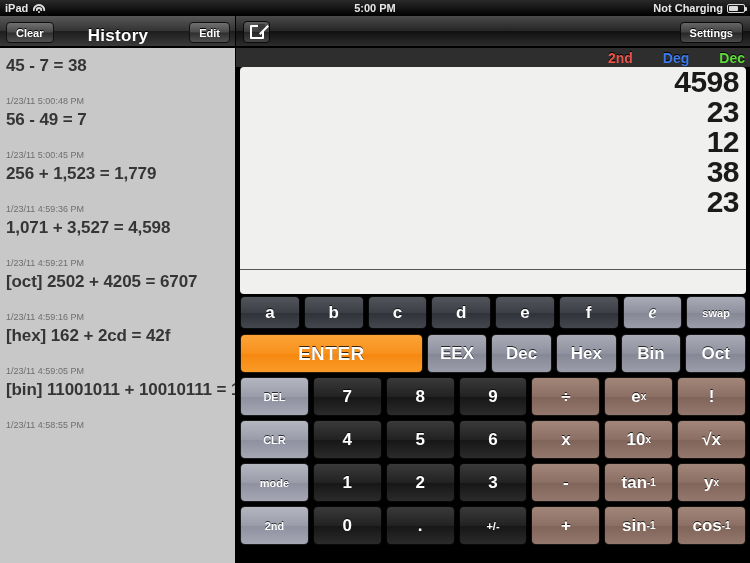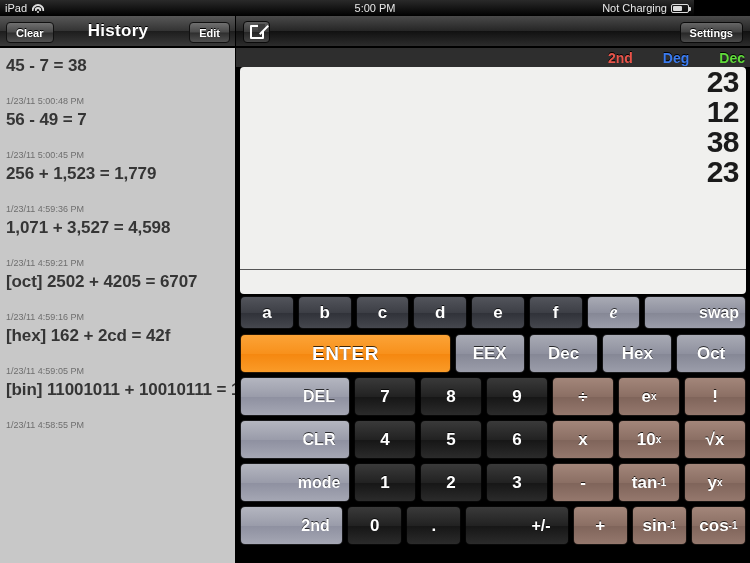--- a/index.html
+++ b/index.html
@@ -6,23 +6,23 @@
   html, body {
     width: 750px; height: 563px;
     background: #000;
     font-family: "Liberation Sans", sans-serif;
     overflow: hidden;
   }
   #app { position: relative; width: 750px; height: 563px; background:#000; }
 
   
   .statusbar {
-    position:absolute; left:0; top:0; width:694px; height:16px;
+    position:absolute; left:0; top:0; width:750px; height:16px;
     background: linear-gradient(to bottom,#2a2a2a 0%,#111 60%,#000 100%);
-    color:#e8e8e8; font-size:11px; font-weight:normal;
+    color:#e8e8e8; font-size:11px; font-weight:bold;
     display:flex; align-items:center;
   }
   .sb-left { position:absolute; left:5px; display:flex; align-items:center; gap:4px; }
   .sb-center { position:absolute; left:0; width:750px; text-align:center; }
   .sb-right { position:absolute; right:5px; display:flex; align-items:center; gap:4px; }
   .wifi-icon { display:inline-block; width:13px; height:10px; position:relative; }
   .wifi-icon i {
     position:absolute; border:2px solid #ddd; border-bottom:none;
     border-radius:50% 50% 0 0 / 100% 100% 0 0; left:50%; transform:translateX(-50%);
   }
@@ -32,21 +32,21 @@
   .batt { display:inline-block; width:18px; height:9px; border:1px solid #ddd; border-radius:2px; position:relative; }
   .batt::after{ content:""; position:absolute; right:-3px; top:2px; width:2px;height:4px;background:#ddd;border-radius:0 1px 1px 0;}
   .batt i{ position:absolute; left:1px; top:1px; bottom:1px; width:9px; background:#ddd; border-radius:1px;}
 
   
   .left-pane { position:absolute; left:0; top:16px; width:236px; height:547px; background:#000; }
   .navbar {
     position:relative; width:236px; height:31px;
     background: linear-gradient(to bottom,#585858 0%,#333 50%,#1d1d1d 51%,#3a3a3a 100%);
     border-bottom:1px solid #000;
-    display:flex; align-items:center; justify-content:center;
+    display:flex; align-items:flex-end; justify-content:center;
   }
   .navbar .title { color:#fff; font-size:17px; font-weight:bold; text-shadow:0 -1px 0 #000; letter-spacing:.3px;}
   .navbtn {
     position:absolute; top:6px; height:21px; padding:0 9px;
     display:flex; align-items:center; justify-content:center;
     border-radius:4px; border:1px solid #111;
     background: linear-gradient(to bottom,#707070 0%,#4a4a4a 48%,#2e2e2e 52%,#515151 100%);
     color:#fff; font-size:11px; font-weight:bold; text-shadow:0 -1px 0 #000;
   }
   .navbtn.left { left:6px; }
@@ -122,21 +122,21 @@
     text-shadow:0 -1px 0 rgba(0,0,0,.75);
     border:1px solid rgba(0,0,0,.85);
   }
   .k-dark   { background: linear-gradient(to bottom,#53555c 0%,#3d3f46 50%,#303239 51%,#45474e 100%); }
   .k-black  { background: linear-gradient(to bottom,#3a3a3a 0%,#222 50%,#161616 51%,#2b2b2b 100%); }
   .k-gray   { background: linear-gradient(to bottom,#b4b6c0 0%,#9a9caa 50%,#8e90a0 51%,#a5a7b4 100%); }
   .k-mid    { background: linear-gradient(to bottom,#a9abb5 0%,#8f919f 50%,#858795 51%,#9b9daa 100%); }
   .k-brown  { background: linear-gradient(to bottom,#a3867a 0%,#8b6f64 50%,#7f645a 51%,#95786d 100%); }
   .k-orange { background: linear-gradient(to bottom,#fba337 0%,#f8911c 50%,#f5870f 51%,#fa9b28 100%); }
   .key.italic { font-style:italic; font-family:"Liberation Serif", serif; font-size:18px; }
-  .key.small { font-size:16px;padding-left:48px; }
+  .key.small { font-size:11px; }
   .key.enter { flex:3.08; font-size:19px; letter-spacing:.5px; }
   .key sup { font-size:10px; vertical-align:super; font-weight:bold; }
   .row1 .key { height:33px; }
   .row1 { margin-bottom:5px; }
   .rowE .key { height:39px; }
 </style>
 </head>
 <body>
 
 <div id="app">
@@ -210,20 +210,21 @@
       <div class="settings-btn">Settings</div>
     </div>
 
     <div class="mode-bar" id="mode-bar">
         <span style="color: rgb(232, 84, 74);">2nd</span>
         <span style="color: rgb(58, 123, 240);">Deg</span>
         <span style="color: rgb(95, 219, 58);">Dec</span>
       </div>
 
     <div class="display" id="display">
+        <div class="stack-line">4598</div>
         <div class="stack-line">23</div>
         <div class="stack-line">12</div>
         <div class="stack-line">38</div>
         <div class="stack-line">23</div>
       </div>
     <div class="entry-area"></div>
 
     <div class="keypad" id="keypad">
         <div class="krow row1">
           <div class="key k-dark">
@@ -258,20 +259,23 @@
           <div class="key k-mid">
             <span>EEX</span>
           </div>
           <div class="key k-mid">
             <span>Dec</span>
           </div>
           <div class="key k-mid">
             <span>Hex</span>
           </div>
           <div class="key k-mid">
+            <span>Bin</span>
+          </div>
+          <div class="key k-mid">
             <span>Oct</span>
           </div>
         </div>
         <div class="krow">
           <div class="key k-gray small">
             <span>DEL</span>
           </div>
           <div class="key k-black">
             <span>7</span>
           </div>

